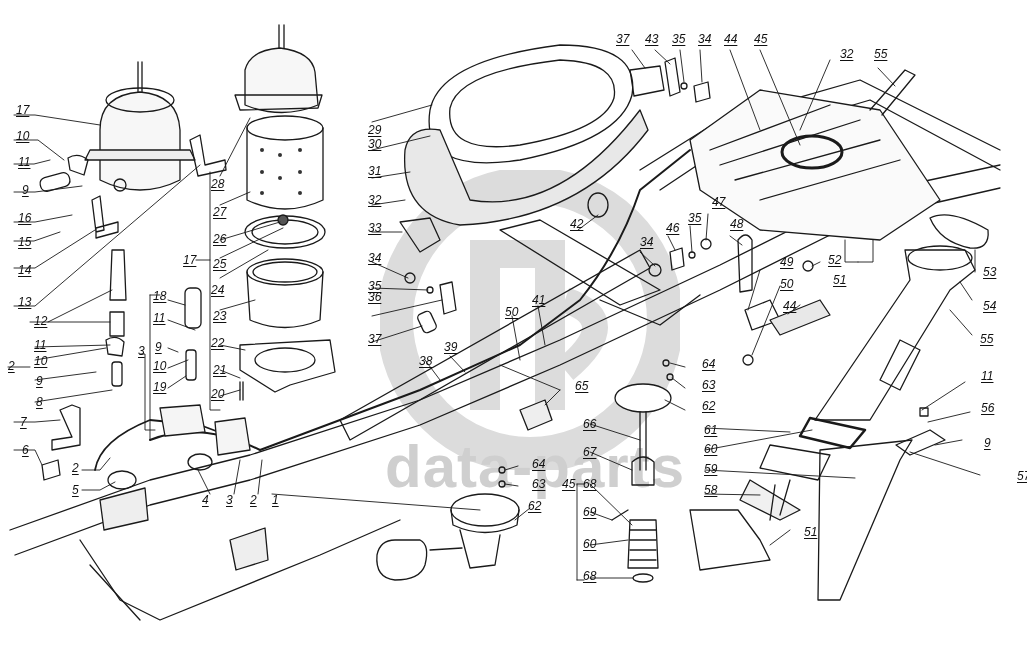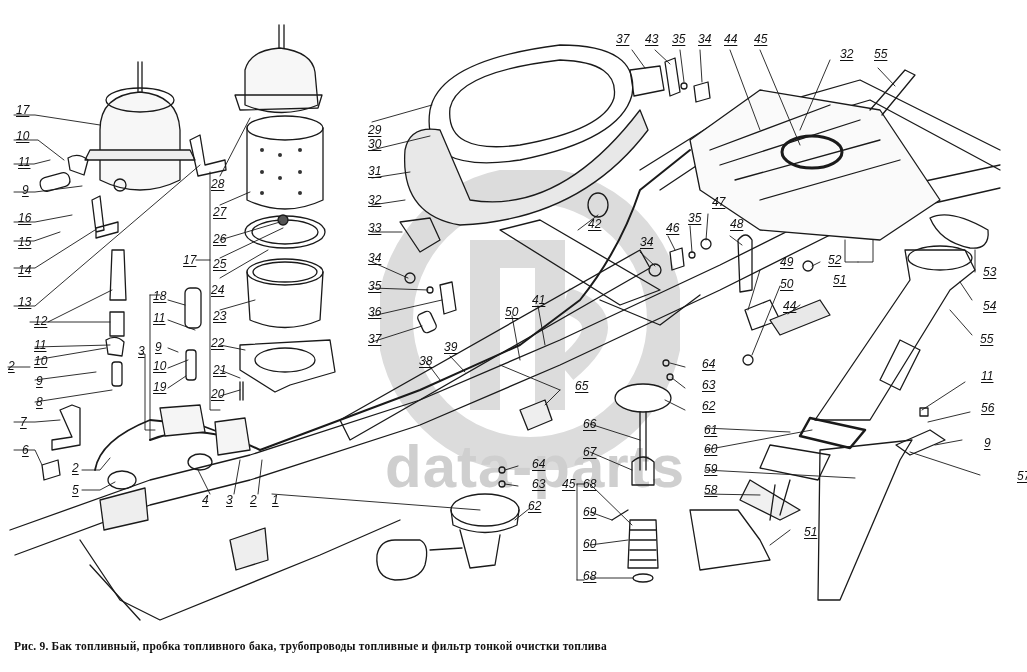--- a/index.html
+++ b/index.html
@@ -316,27 +316,27 @@
   <span class="lbl" style="left:211px;top:337px;">22</span>
   <span class="lbl" style="left:213px;top:364px;">21</span>
   <span class="lbl" style="left:211px;top:388px;">20</span>
   <span class="lbl" style="left:368px;top:108px;margin-top:16px;">29</span>
   <span class="lbl" style="left:368px;top:138px;">30</span>
   <span class="lbl" style="left:368px;top:165px;">31</span>
   <span class="lbl" style="left:368px;top:194px;">32</span>
   <span class="lbl" style="left:368px;top:222px;">33</span>
   <span class="lbl" style="left:368px;top:252px;">34</span>
   <span class="lbl" style="left:368px;top:280px;">35</span>
-  <span class="lbl" style="left:368px;top:306px;text-align:right;">36</span>
+  <span class="lbl" style="left:368px;top:291px;text-align:right;">36</span>
   <span class="lbl" style="left:368px;top:333px;">37</span>
   <span class="lbl" style="left:419px;top:355px;text-decoration:underline;">38</span>
   <span class="lbl" style="left:444px;top:341px;">39</span>
   <span class="lbl" style="left:505px;top:306px;">50</span>
   <span class="lbl" style="left:532px;top:294px;">41</span>
-  <span class="lbl" style="left:588px;top:218px;">42</span>
+  <span class="lbl" style="left:570px;top:218px;">42</span>
   <span class="lbl" style="left:575px;top:380px;">65</span>
   <span class="lbl" style="left:616px;top:33px;">37</span>
   <span class="lbl" style="left:645px;top:33px;">43</span>
   <span class="lbl" style="left:672px;top:33px;">35</span>
   <span class="lbl" style="left:698px;top:33px;">34</span>
   <span class="lbl" style="left:724px;top:33px;">44</span>
   <span class="lbl" style="left:754px;top:33px;">45</span>
   <span class="lbl" style="left:840px;top:48px;">32</span>
   <span class="lbl" style="left:874px;top:48px;">55</span>
   <span class="lbl" style="left:640px;top:236px;">34</span>
@@ -368,14 +368,13 @@
   <span class="lbl" style="left:583px;top:446px;text-align:center;">67</span>
   <span class="lbl" style="left:562px;top:478px;">45</span>
   <span class="lbl" style="left:583px;top:478px;">68</span>
   <span class="lbl" style="left:583px;top:506px;">69</span>
   <span class="lbl" style="left:583px;top:538px;">60</span>
   <span class="lbl" style="left:583px;top:570px;">68</span>
   <span class="lbl" style="left:532px;top:458px;">64</span>
   <span class="lbl" style="left:532px;top:478px;">63</span>
   <span class="lbl" style="left:528px;top:500px;">62</span>
 
-  <div class="caption">Рис. 9. Бак топливный, пробка топливного бака, трубопроводы топливные и фильтр тонкой очистки топлива</div>
 </div>
 
 </body></html>

